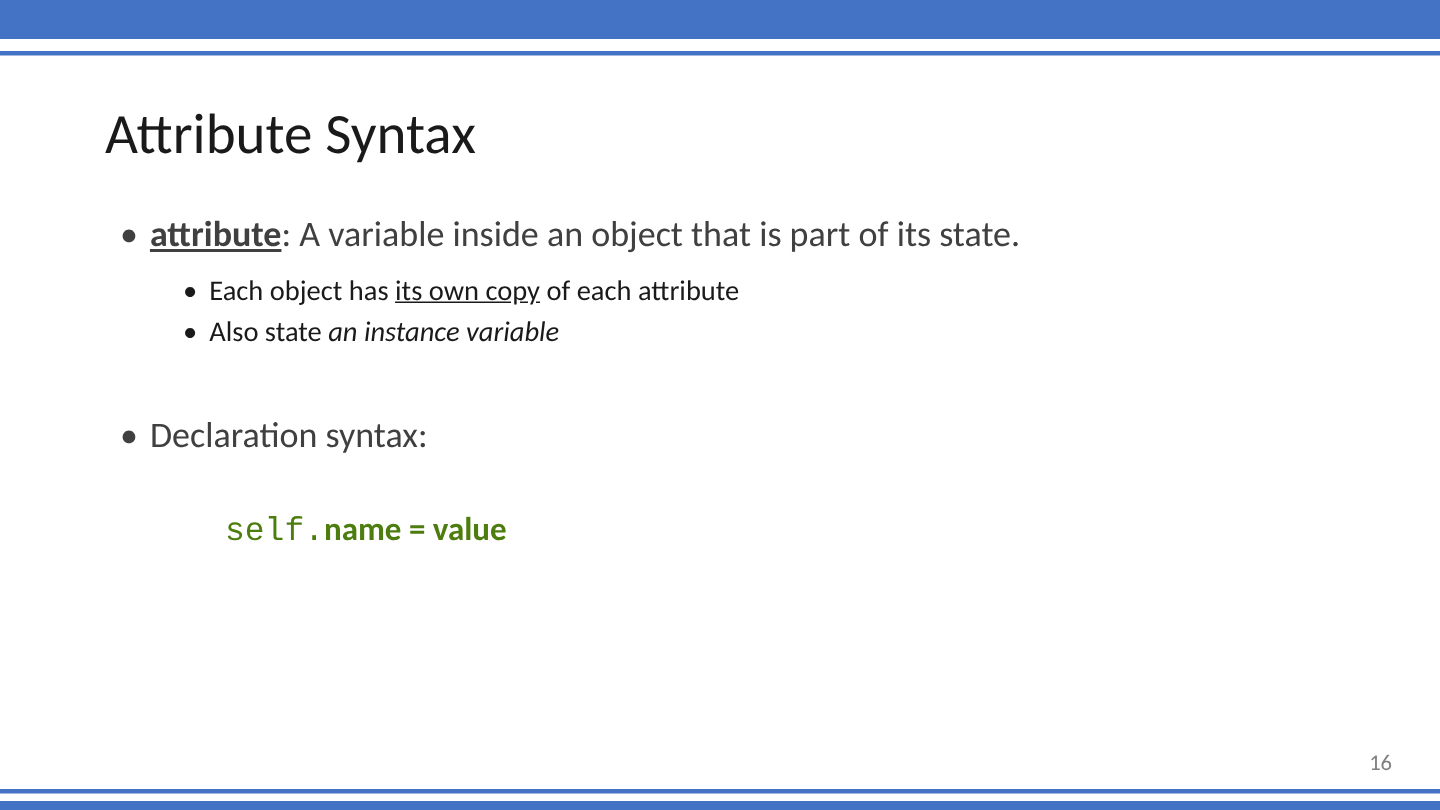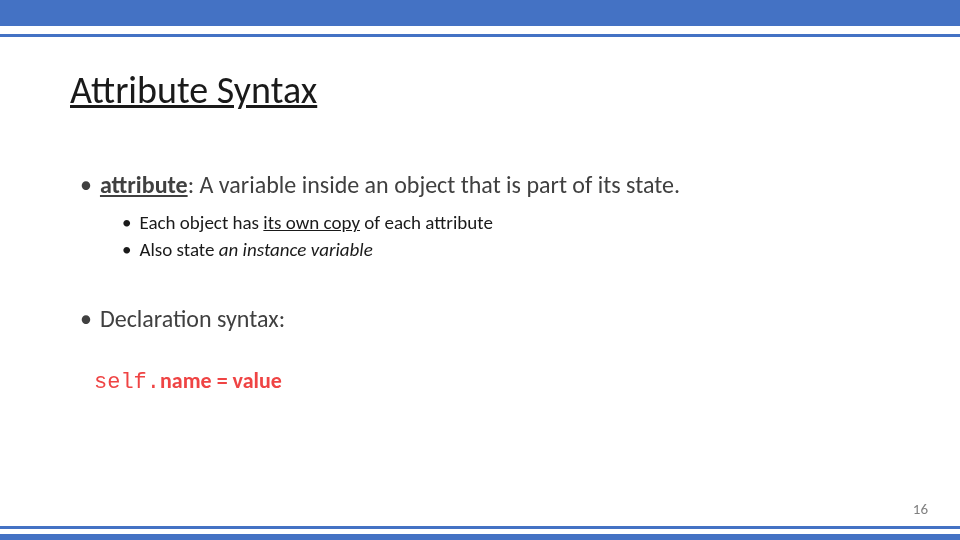--- a/index.html
+++ b/index.html
@@ -26,22 +26,21 @@
       background: #4472c4;
       margin-top: 8px;
     }
     .content {
       padding: 30px 70px 0 70px;
     }
     .title {
       font-size: 38px;
       font-weight: 400;
       color: #1a1a1a;
-      margin-bottom: 56px;
-      text-decoration: underline;
+      margin-bottom: 28px;
     }
     .bullet-main {
       font-size: 24px;
       color: #404040;
       margin-left: 10px;
       margin-bottom: 10px;
       line-height: 1.3;
     }
     .bullet-sub {
       font-size: 19px;
@@ -72,22 +71,22 @@
     .italic {
       font-style: italic;
       text-align: center;
     }
     .mono {
       font-family: "Courier New", Courier, monospace;
       font-size: 22px;
     }
     .code-line {
       font-size: 22px;
-      margin-left: 24px;
-      color: #ef4444;
+      margin-left: 80px;
+      color: #4d7c0f;
     }
     .page-number {
       position: absolute;
       bottom: 22px;
       right: 32px;
       font-size: 15px;
       color: #808080;
     }
     .bottom-line {
       position: absolute;

